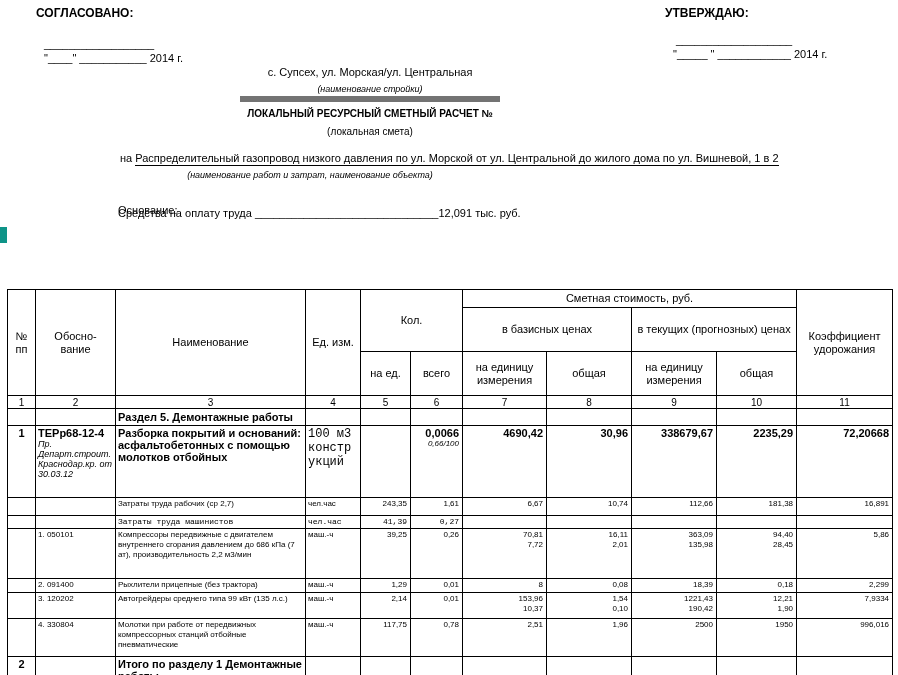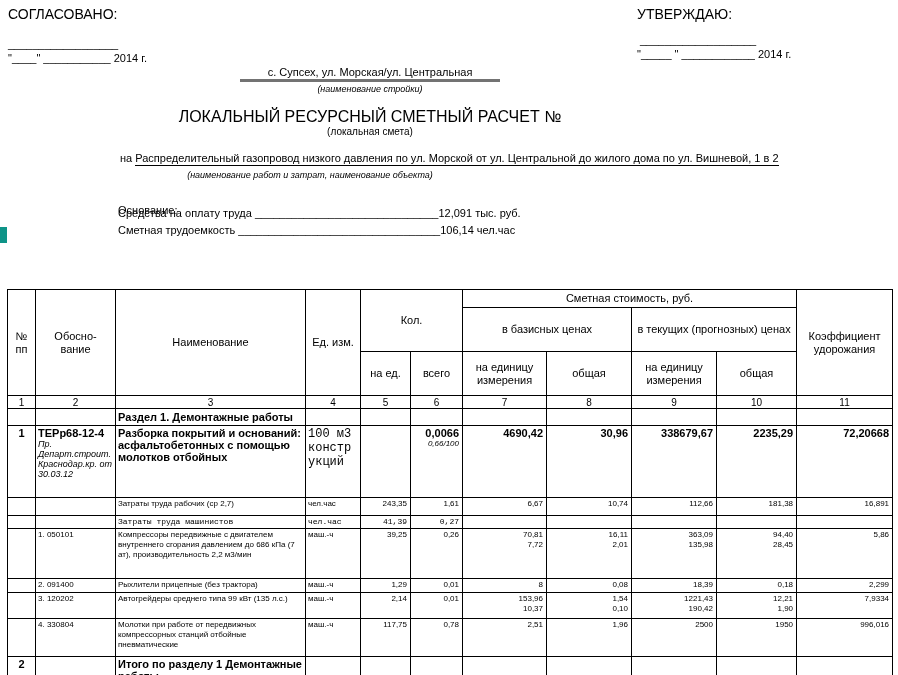--- a/index.html
+++ b/index.html
@@ -5,27 +5,27 @@
   * { margin:0; padding:0; box-sizing:border-box; }
   html,body { background:#fff; }
   body {
     width:898px; height:675px; position:relative; overflow:hidden;
     font-family:"Liberation Sans", sans-serif; color:#000; font-size:11px;
   }
   .abs { position:absolute; }
   .b { font-weight:bold; }
   .c { text-align:center; }
   .pre { white-space:pre-line; }
-  .sig-label { font-weight:normal; font-size:14px; }
-  .sig-line { font-size:11px; letter-spacing:0; }
+  .sig-label { font-weight:bold; font-size:12px;margin-left:28px; }
+  .sig-line { font-size:11px; letter-spacing:0;margin-left:36px; }
   .center-band { left:100px; width:540px; text-align:center; }
-  .site-underline { border-bottom:3px solid #737373; padding:0 28px 1px 28px; display:inline-block; }
+  .site-underline { border-bottom:6px solid #737373; padding:0 28px 18px 28px; display:inline-block; }
   .obj-underline { border-bottom:1px solid #000; padding-bottom:1px; }
   .caption { font-size:9px; font-style:italic; }
-  .doc-title { font-size:16px; font-weight:normal; }
+  .doc-title { font-size:10px; font-weight:bold; }
   .cost-line { height:17px; font-size:11px; white-space:nowrap; }
   .marker { background:#0E9488; }
 
   table { border-collapse:collapse; table-layout:fixed; width:886px; }
   td { border:1px solid #000; padding:1px 2px; overflow:hidden; vertical-align:middle; font-size:11px; }
   tr.hdr td { text-align:center; vertical-align:middle; line-height:1.15; }
   tr.nums td { font-size:10px; text-align:center; padding:0; }
   tr.main td { vertical-align:top; }
   tr.sm td { font-size:8px; vertical-align:top; line-height:1.25; }
   .numcell { text-align:right; padding-right:3px; }
@@ -56,23 +56,20 @@
 <div class="abs" style="left:120px; top:152px; width:760px; white-space:nowrap;">
   <span>на </span><span class="obj-underline">Распределительный газопровод низкого давления по ул. Морской от ул. Центральной до жилого дома по ул. Вишневой, 1 в 2</span>
 </div>
 <div class="abs caption" style="left:120px; top:170px; width:380px; text-align:center;">(наименование работ и затрат, наименование объекта)</div>
 
 <div class="abs" style="left:118px; top:204px;">Основание:</div>
 
 <div class="abs" style="left:118px; top:207px;">
   <div class="cost-line">
     <span>Средства  на оплату труда </span><span>______________________________</span><span>12,091</span><span> тыс. руб.</span>
-  </div>
-  <div class="cost-line">
-    <span>Сметная трудоемкость </span><span>_________________________________</span><span>106,14</span><span> чел.час</span>
   </div>
 </div>
 
 <div class="abs marker" style="left:0; top:227px; width:7px; height:16px;"></div>
 
 <div class="abs" style="left:7px; top:289px;">
 <table>
   <colgroup>
     <col style="width:28px">
         <col style="width:80px">
@@ -125,21 +122,21 @@
     <td>7</td>
     <td>8</td>
     <td>9</td>
     <td>10</td>
     <td>11</td>
   </tr>
 
   <tr style="height:17px;">
     <td></td>
     <td></td>
-    <td class="b">Раздел 1. Демонтажные работы</td>
+    <td class="b">Раздел 5. Демонтажные работы</td>
     <td></td>
           <td></td>
     <td></td>
           <td></td>
     <td></td>
           <td></td>
     <td></td>
           <td></td>
   </tr>
 

